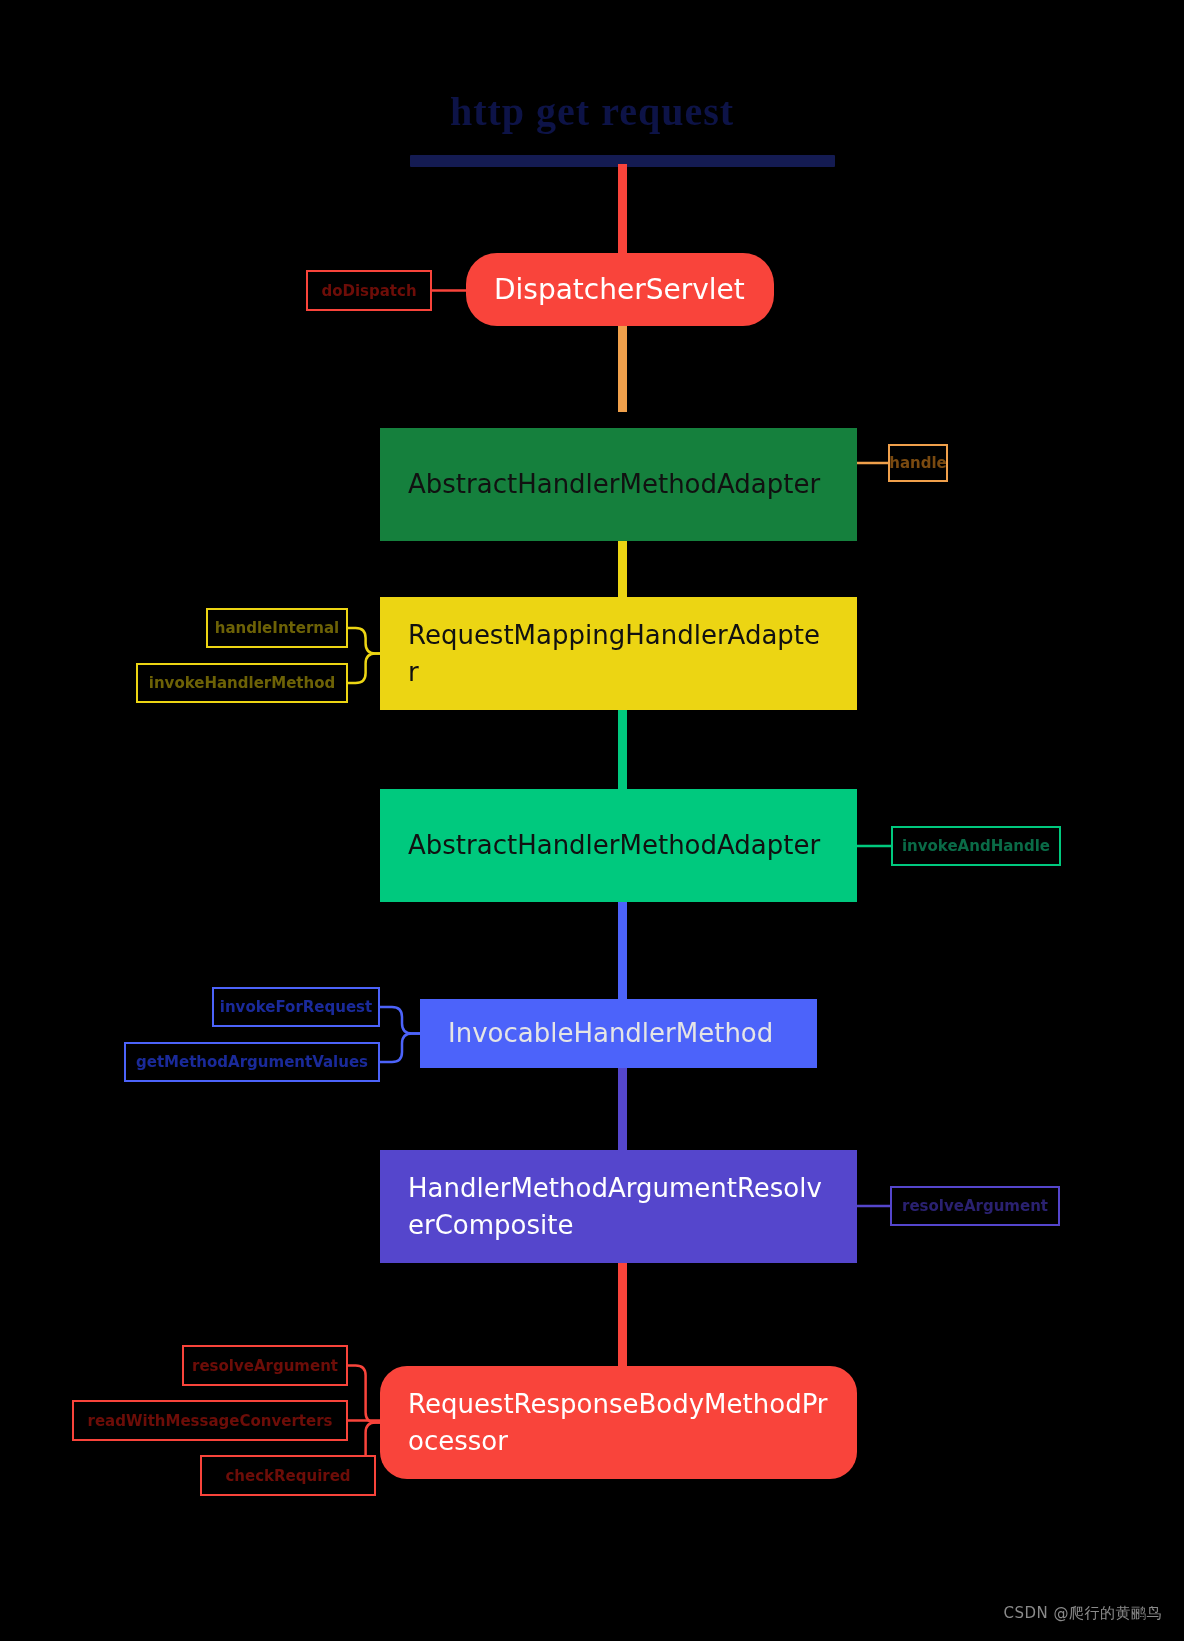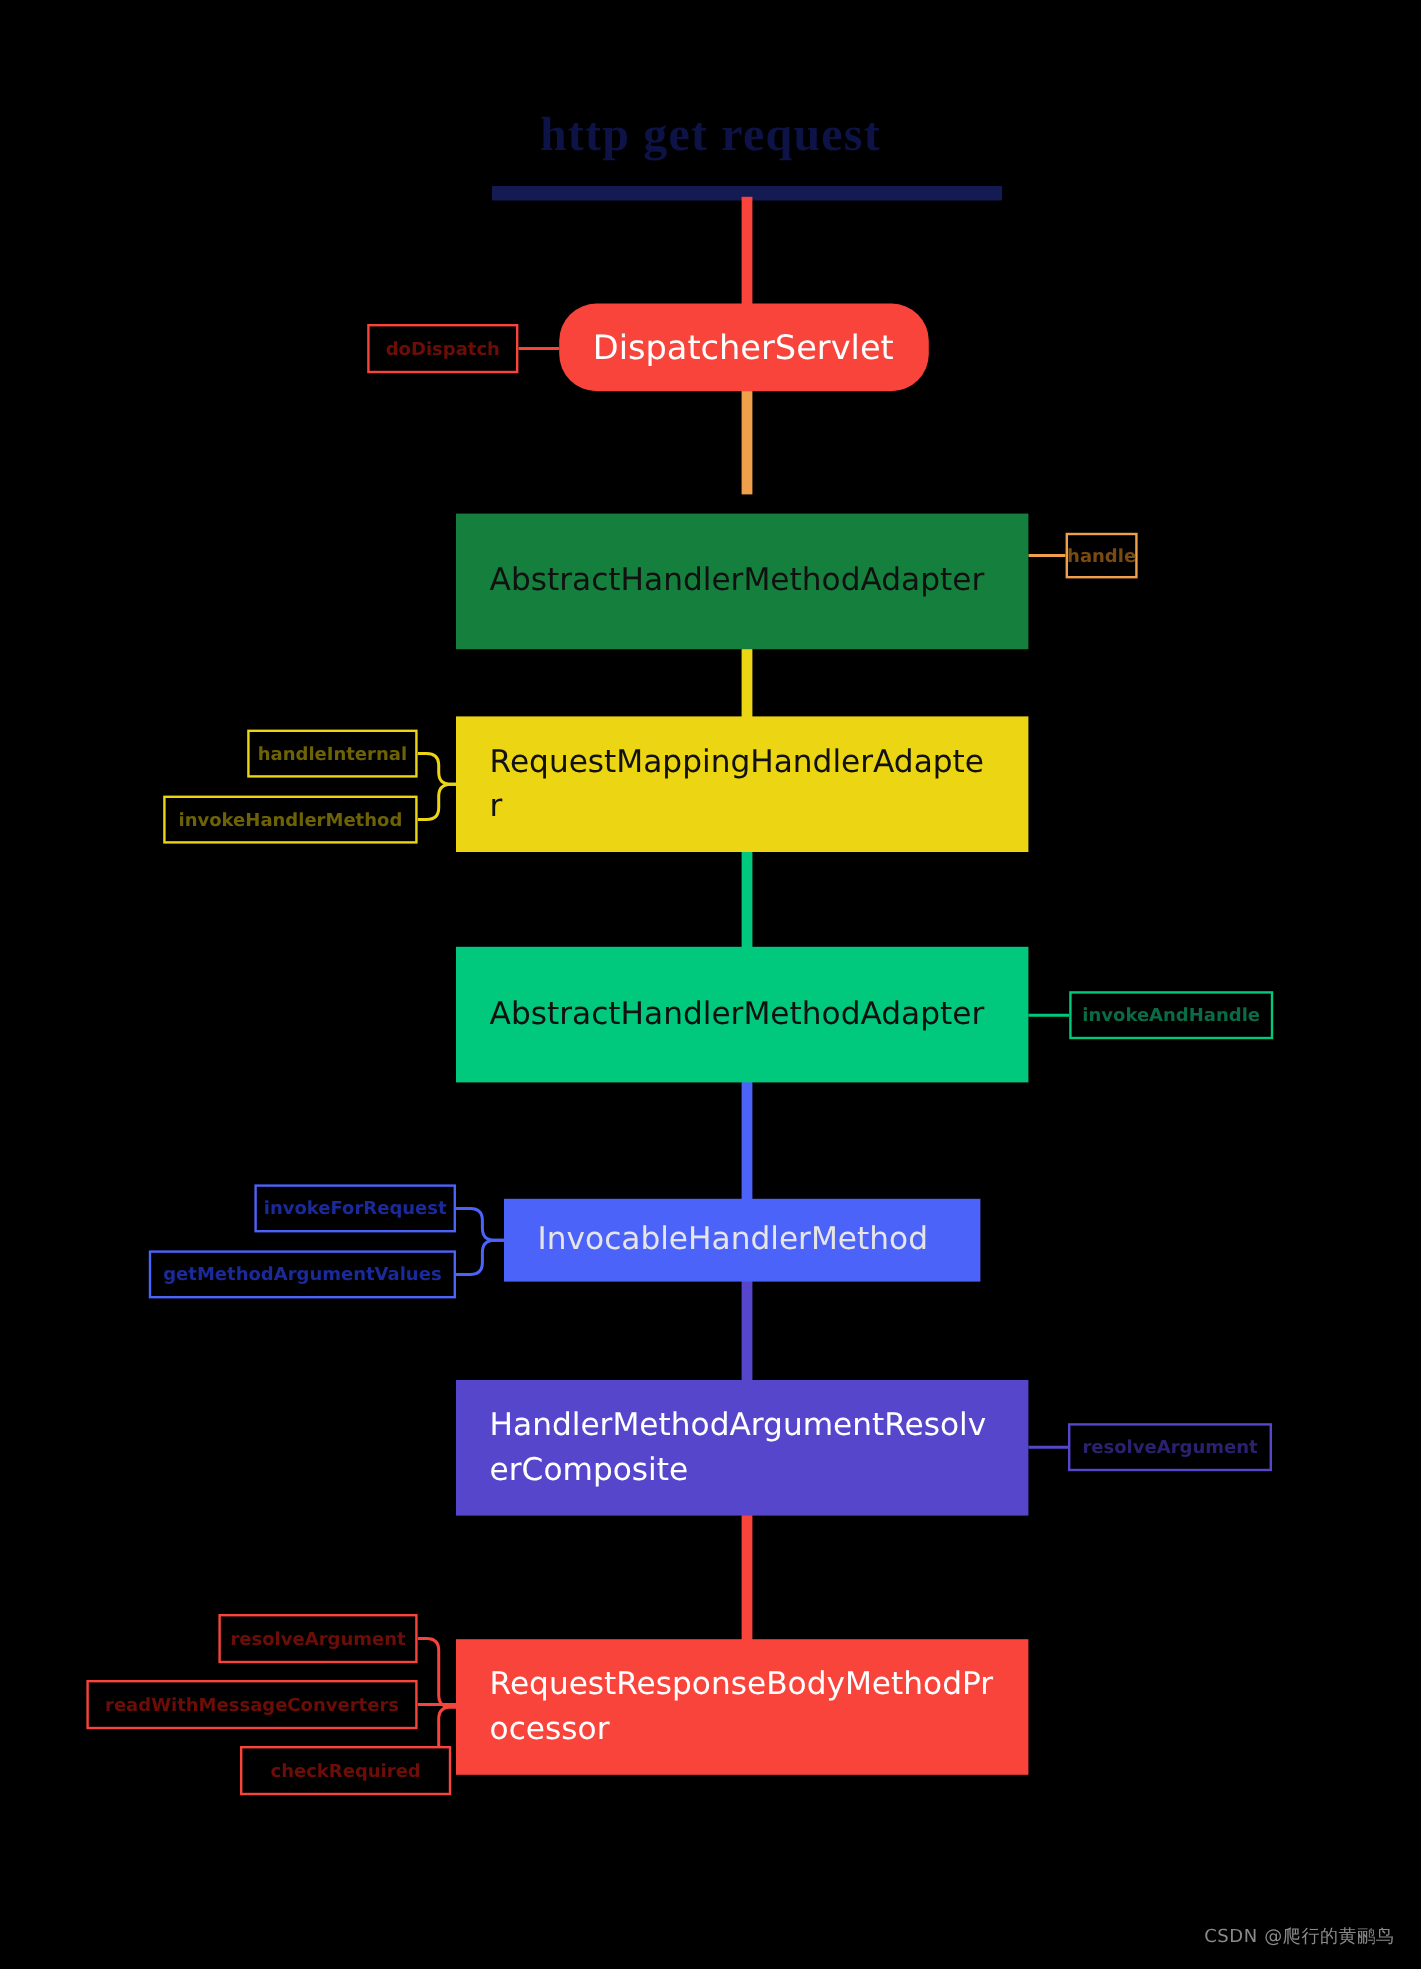--- a/index.html
+++ b/index.html
@@ -139,21 +139,21 @@
       </div>
       <div class="node" style="left: 380px; top: 789px; width: 477px; height: 113px; background: rgb(0, 201, 126); color: rgb(17, 17, 17); font-size: 26px;">
         <span class="node-text">AbstractHandlerMethodAdapter</span>
       </div>
       <div class="node" style="left: 420px; top: 999px; width: 397px; height: 69px; background: rgb(76, 99, 250); color: #e5e5e5; font-size: 26px;">
         <span class="node-text">InvocableHandlerMethod</span>
       </div>
       <div class="node" style="left: 380px; top: 1150px; width: 477px; height: 113px; background: rgb(85, 70, 204); color: rgb(255, 255, 255); font-size: 26px;">
         <span class="node-text">HandlerMethodArgumentResolverComposite</span>
       </div>
-      <div class="node" style="left: 380px; top: 1366px; width: 477px; height: 113px; background: rgb(249, 68, 59); color: rgb(255, 255, 255); font-size: 26px;">
+      <div class="node" style="left: 380px; top: 1366px; width: 477px; height: 113px; background: rgb(249, 68, 59); color: rgb(255, 255, 255); font-size: 26px; border-radius: 27px;">
         <span class="node-text">RequestResponseBodyMethodProcessor</span>
       </div>
     </div>
   <div id="chips">
       <div class="chip" style="left: 306px; top: 270px; width: 126px; height: 41px; border-color: rgb(249, 68, 59); color: rgb(109, 13, 8);">
         <span>doDispatch</span>
       </div>
       <div class="chip" style="left: 888px; top: 444px; width: 60px; height: 38px; border-color: rgb(240, 160, 75); color: rgb(122, 74, 16);">
         <span>handle</span>
       </div>

